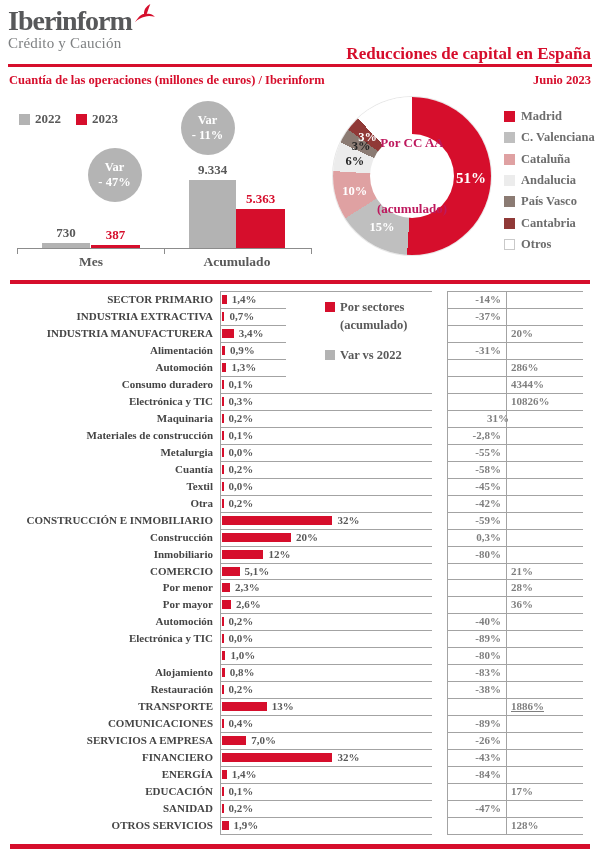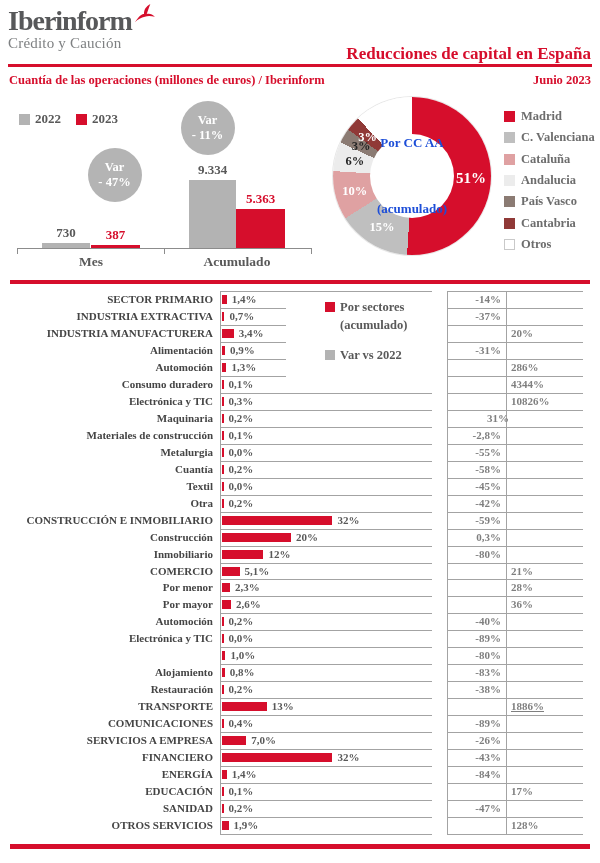--- a/index.html
+++ b/index.html
@@ -31,21 +31,21 @@
   .bar-v { position:absolute; }
   .bar-v-label { position:absolute; transform:translateX(-50%); font-size:13px; white-space:nowrap; }
   .cat-label { position:absolute; transform:translateX(-50%); font-size:13.5px; color:#595959; }
   .var-bubble { position:absolute; width:54px; height:54px; border-radius:50%; background:#b4b4b4;
     color:#fff; text-align:center; font-size:12.5px; line-height:1.2; display:flex; flex-direction:column; justify-content:center; }
   
   #donut { position:absolute; left:333px; top:97px; width:158px; height:158px; }
   #donut-ring { position:absolute; inset:0; border-radius:50%; box-shadow:0 0 0 1px #e8e8e8; }
   .donut-hole { position:absolute; left:50%; top:50%; transform:translate(-50%,-50%); width:84px; height:84px;
     background:#fff; border-radius:50%; z-index:2; display:flex; flex-direction:column; align-items:center; justify-content:center;
-    color:#1d4ed8; font-size:13px; line-height:1.35; text-align:center;gap:48px; }
+    color:#be185d; font-size:13px; line-height:1.35; text-align:center;gap:48px; }
   .donut-label { position:absolute; transform:translate(-50%,-50%); font-size:12.5px; z-index:3; }
   .donut-label.big { font-size:15px; }
   #ccaa-legend { position:absolute; left:504px; top:106px; }
   .lg-item { display:flex; align-items:center; height:21.3px; font-size:12.5px; color:#6d6d6d; }
   .lg-swatch { width:11px; height:11px; margin-right:6px; flex:none; }
   .lg-swatch.bordered { border:1px solid #c9c9c9; }
   
   #sectors { position:absolute; left:0; top:291px; width:600px; height:544px; }
   .vline { position:absolute; width:1px; background:#a3a3a3; top:0; height:543px; }
   .hline { position:absolute; height:1px; background:#a3a3a3; }

